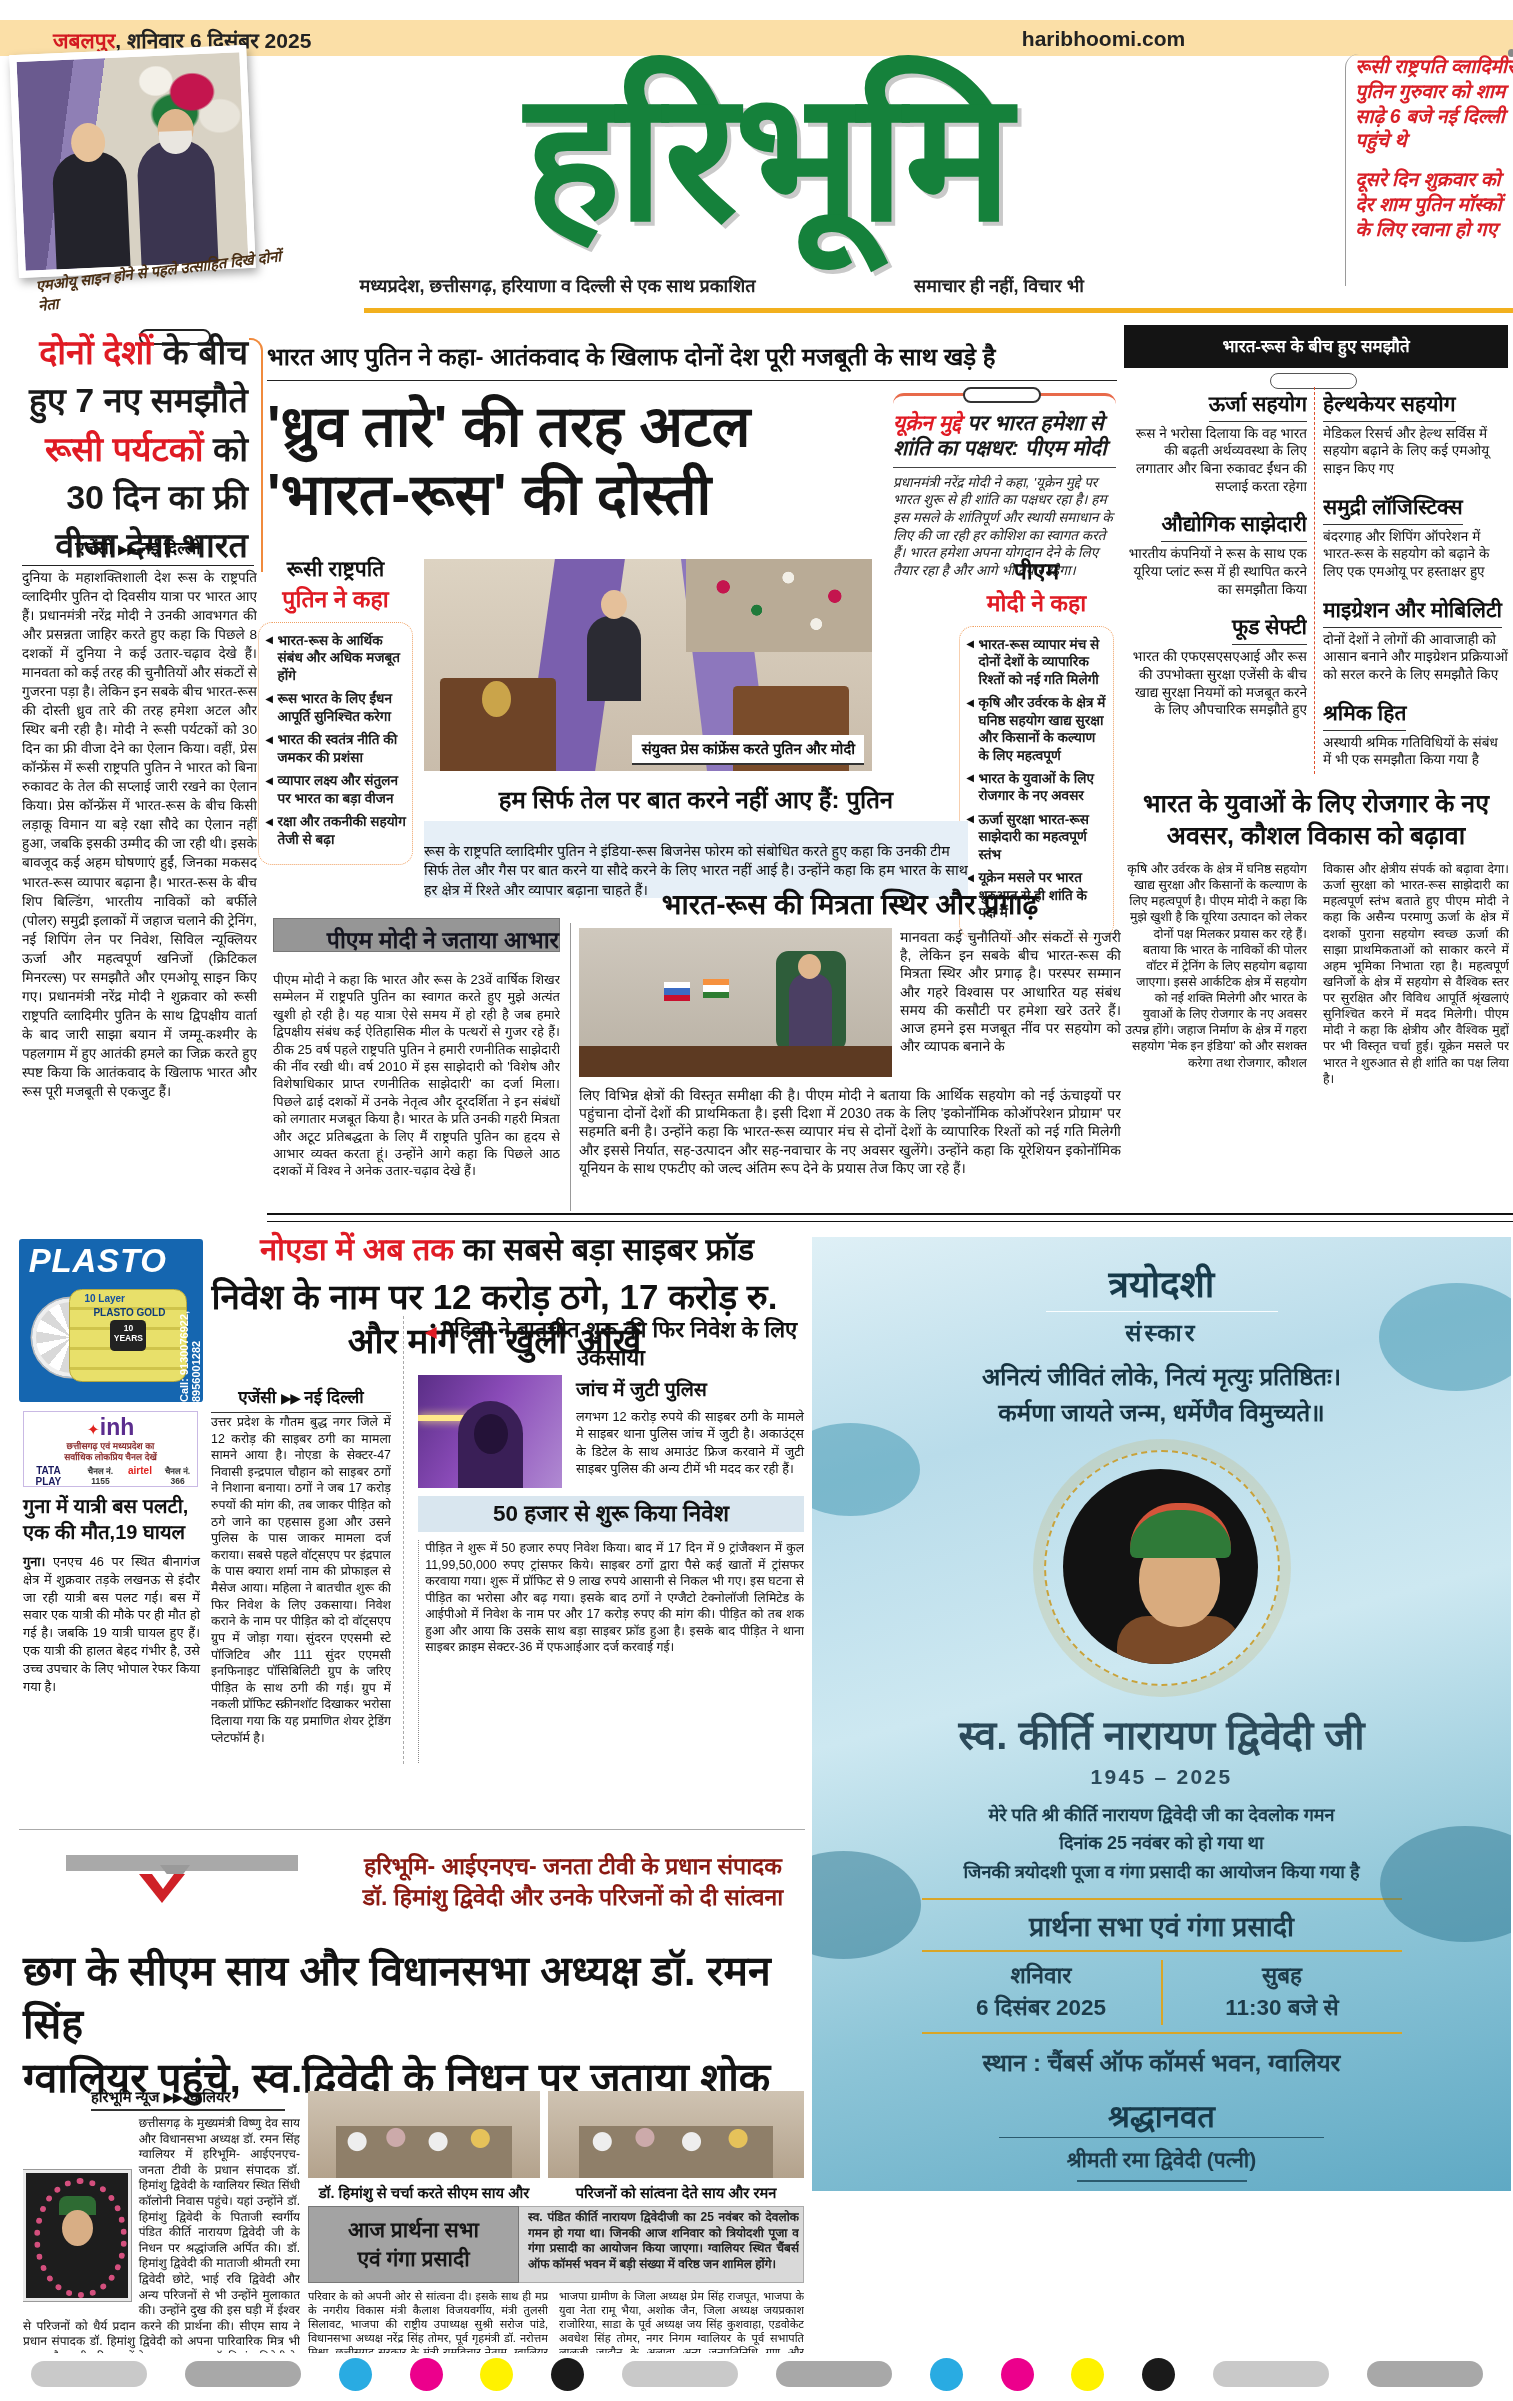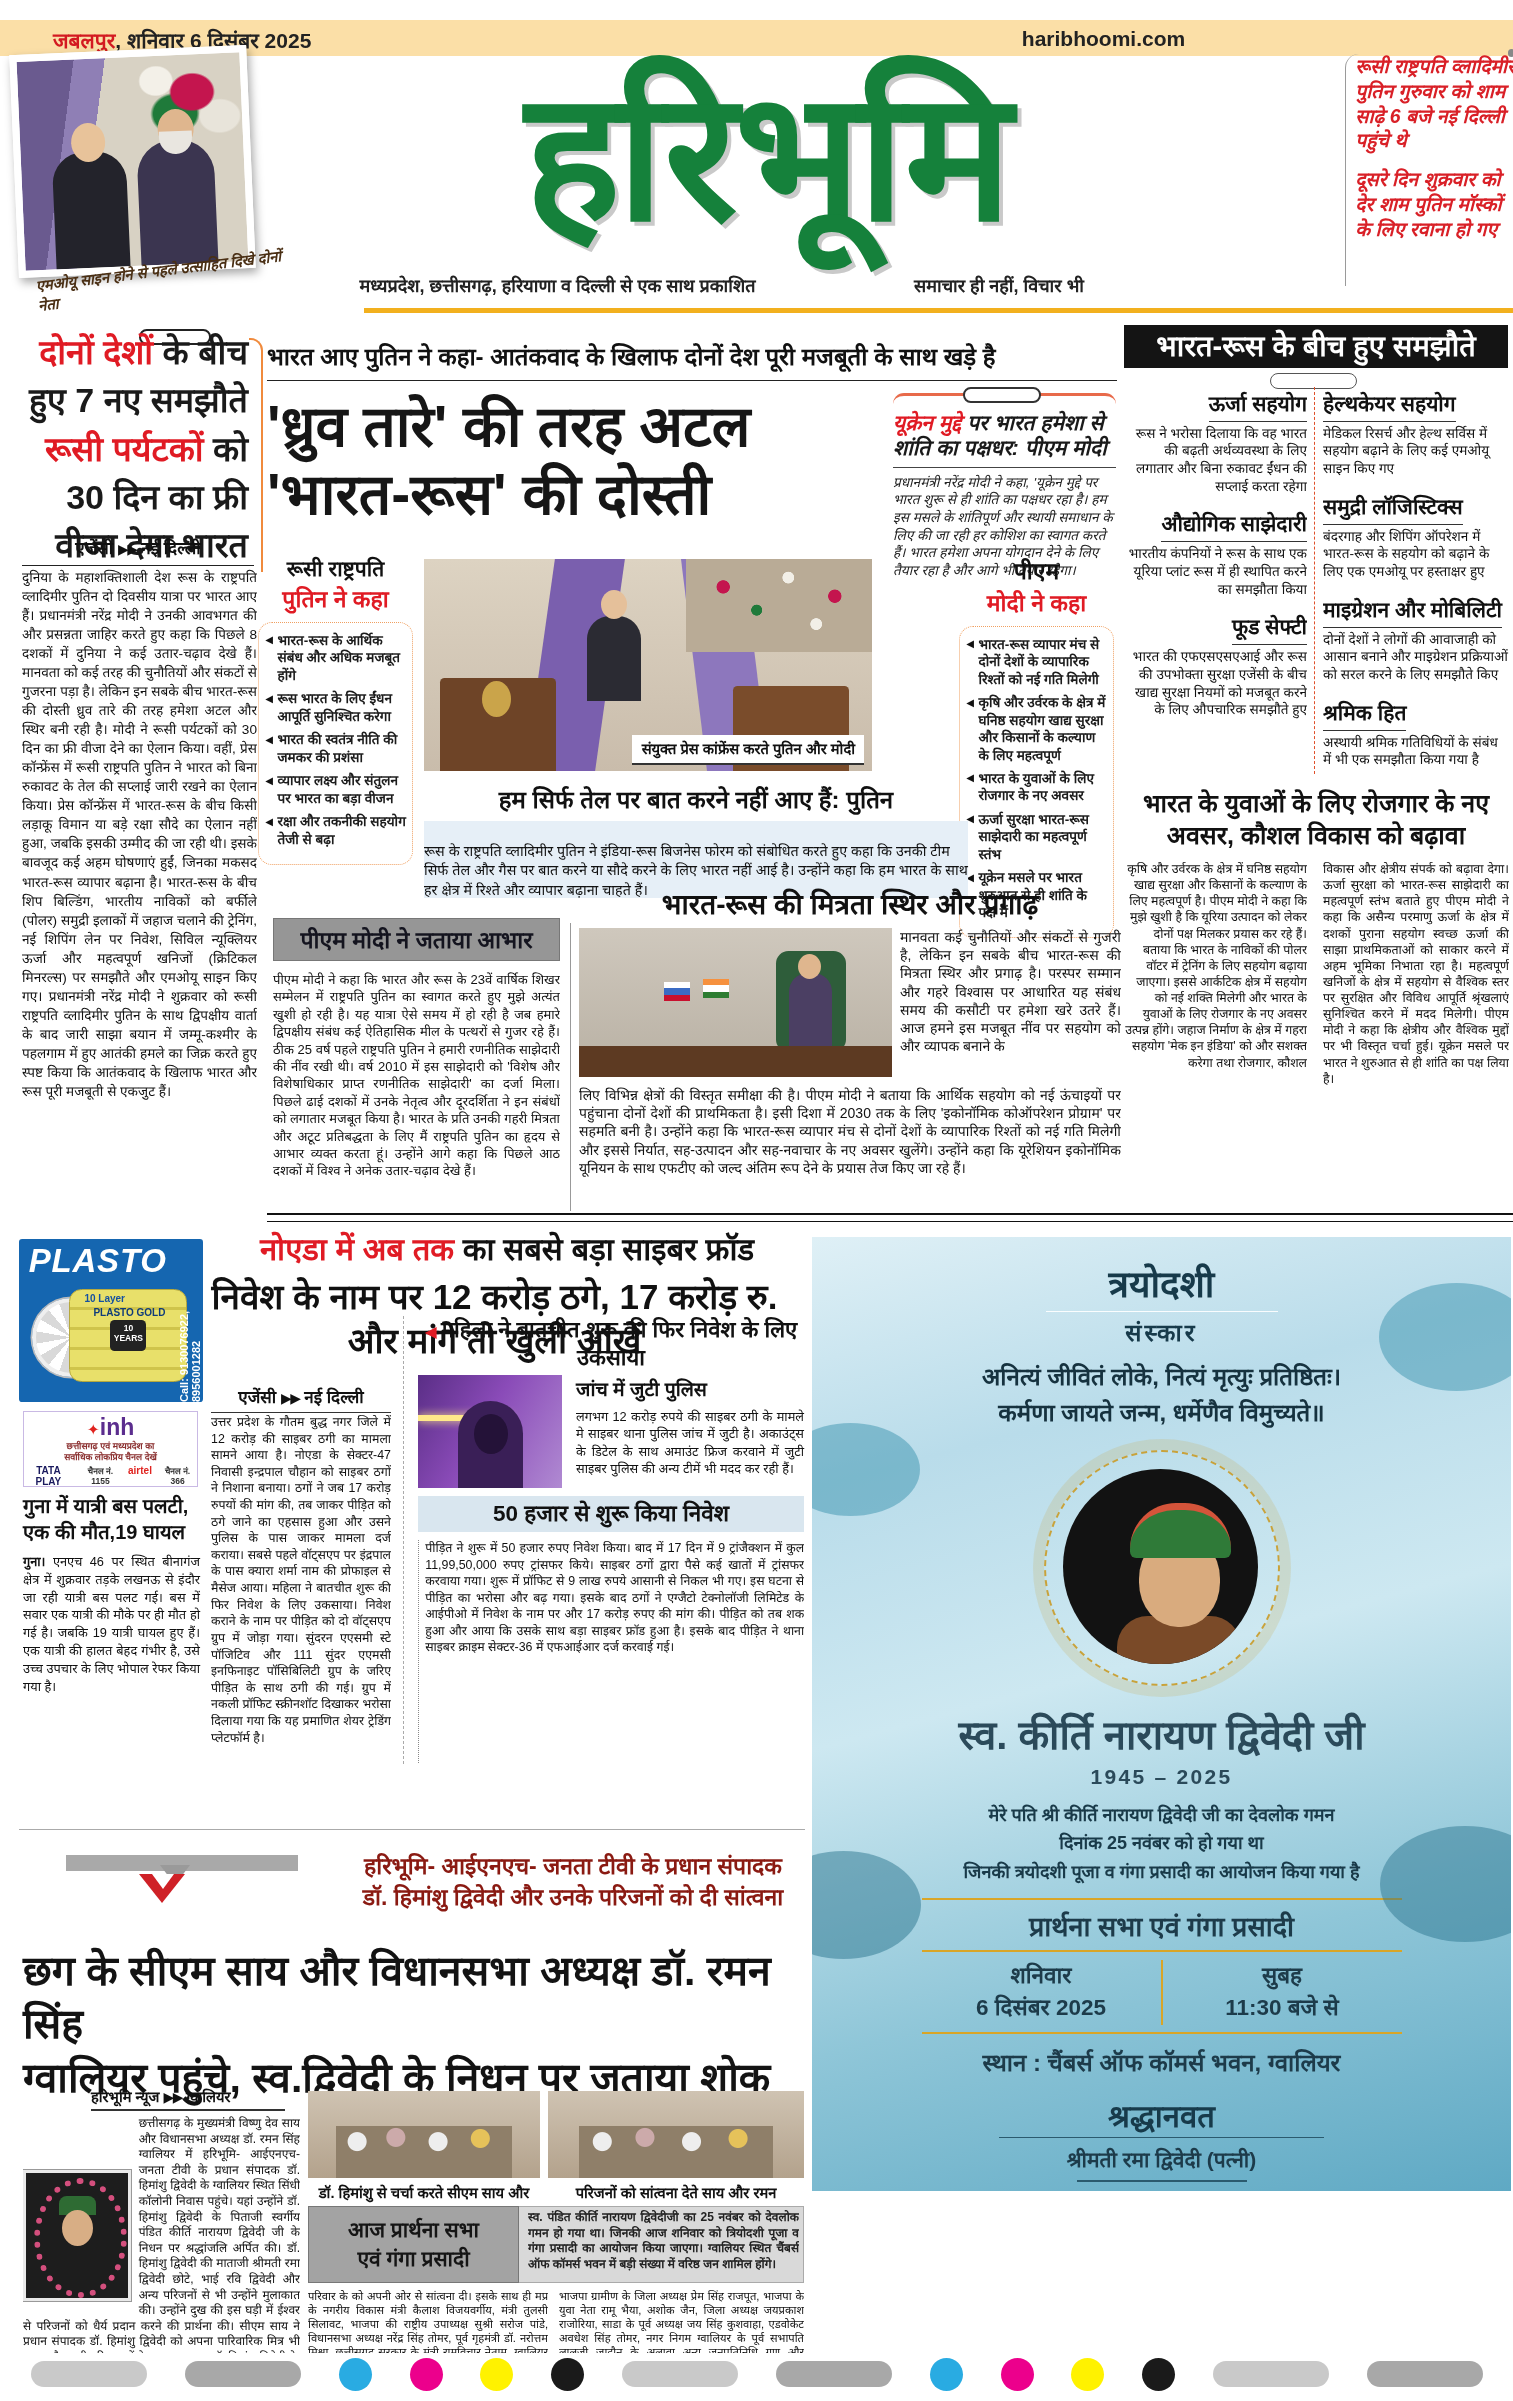--- a/index.html
+++ b/index.html
@@ -74,36 +74,36 @@
        radial-gradient(11.6px 11.6px at 38% 55%,#1f7a3a 0 45%,transparent 50%),
        radial-gradient(12.4px 12.4px at 70% 70%,#f2efe7 0 45%,transparent 50%),#b9ab96}
   .photo-main .podl{position:absolute;left:15.5px;bottom:0;width:116px;height:93px;background:#6e4427;border-radius:4.6px 4.6px 0 0}
   .photo-main .podr{position:absolute;right:23px;bottom:0;width:116px;height:85px;background:#7a4c2b;border-radius:4.6px 4.6px 0 0}
   .photo-main .emblem{position:absolute;left:58px;bottom:54px;width:29px;height:36px;background:#caa44a;border-radius:50%}
   .photo-main .man{position:absolute;left:163px;bottom:70px;width:54px;height:85px;background:#2b2b33;border-radius:23px 23px 0 0}
   .photo-main .head{position:absolute;left:177px;bottom:152px;width:26px;height:29px;background:#e5c09a;border-radius:50%}
   .photocap{position:absolute;right:7.7px;bottom:6.2px;background:#fff;padding:3.1px 9.3px 4.6px;font-size:14.7px;font-weight:bold;border-bottom:2.3px solid #333}
   .oilhead{left:424px;top:782px;width:544px;text-align:center;font-size:24px;font-weight:800}
   .oilbox{left:424px;top:821px;width:544px;height:77px;background:#e6eff7;text-align:left;font-size:14.3px;line-height:1.35;padding-top:21px;box-sizing:border-box}
-  .gratban{left:273px;top:918px;width:287px;height:43px;background:#969696;color:#14141f;text-align:center;font-size:23px;font-weight:800;line-height:43px;border:1.5px solid #777;box-sizing:border-box}
+  .gratban{left:273px;top:918px;width:287px;height:34px;background:#969696;color:#14141f;text-align:right;font-size:23px;font-weight:800;line-height:43px;border:1.5px solid #777;box-sizing:border-box}
   .gratbody{left:273px;top:971px;width:287px;height:242px;font-size:13px;line-height:1.34}
   .vsep1{left:570px;top:923px;width:0;height:288px;border-left:1.5px solid #999}
   .frhead{left:579px;top:884px;width:542px;text-align:center;font-size:28px;font-weight:800}
   .frphoto{left:579px;top:928px;width:313px;height:149px;background:linear-gradient(#cfc8bd,#b8b0a3);overflow:hidden}
   .frphoto .chair{position:absolute;right:46px;top:23px;width:70px;height:101px;background:#2e5d3a;border-radius:12.4px}
   .frphoto .modi{position:absolute;right:60px;top:45px;width:43px;height:77px;background:#4b3f63;border-radius:18.6px 18.6px 0 0}
   .frphoto .mface{position:absolute;right:71px;top:26px;width:23px;height:25px;background:#dfb68e;border-radius:50%}
   .frphoto .flag-r{position:absolute;left:85px;top:54px;width:26px;height:18.6px;background:linear-gradient(#fff 0 33%,#3a6bc4 33% 66%,#c8102e 66%)}
   .frphoto .flag-i{position:absolute;left:124px;top:51px;width:26px;height:18.6px;background:linear-gradient(#f6913e 0 33%,#fff 33% 66%,#2e7d32 66%)}
   .frphoto .desk{position:absolute;left:0;bottom:0;width:100%;height:31px;background:#5d3a22}
   .frcol2{left:900px;top:928px;width:221px;height:152px;font-size:14px;line-height:1.3;overflow:hidden}
   .frfull{left:579px;top:1086px;width:542px;height:118px;font-size:14px;line-height:1.3}
   .dblrule{left:267px;top:1213px;width:1247px;height:6.2px;border-top:2.3px solid #111;border-bottom:0.8px solid #111}
   
-  .agrban{left:1124px;top:325px;width:384px;height:43px;background:#141414;color:#fff;text-align:center;font-size:29px;font-weight:800;line-height:43px}
+  .agrban{left:1124px;top:325px;width:384px;height:43px;background:#141414;color:#fff;text-align:center;font-size:17px;font-weight:800;line-height:43px}
   .agrL{left:1124px;top:381px;width:183px;height:400px;text-align:right}
   .agrR{left:1323px;top:381px;width:186px;height:400px}
   .agr h4{margin:7.7px 0 3.1px 0;font-size:21px;font-weight:800;border-bottom:1.5px solid #333;display:inline-block;padding-bottom:4px}
   .agr p{margin:0 0 6.2px 0;font-size:13.6px;line-height:1.3}
   .agrsep{left:1314px;top:387px;width:0;height:387px;border-left:1.5px dashed #e0502a}
   .agrpill{left:1270px;top:373px;width:85px;height:14px;background:#fff;border:1.5px solid #555;border-radius:9.3px}
   .jobshead{left:1124px;top:787px;width:384px;text-align:center;font-size:25px;font-weight:800;line-height:1.28}
   .jobs1{left:1124px;top:861px;width:183px;height:350px;font-size:12.4px;line-height:1.3;text-align:right;overflow:hidden}
   .jobs2{left:1323px;top:861px;width:186px;height:350px;font-size:12.4px;line-height:1.3;overflow:hidden}
   

